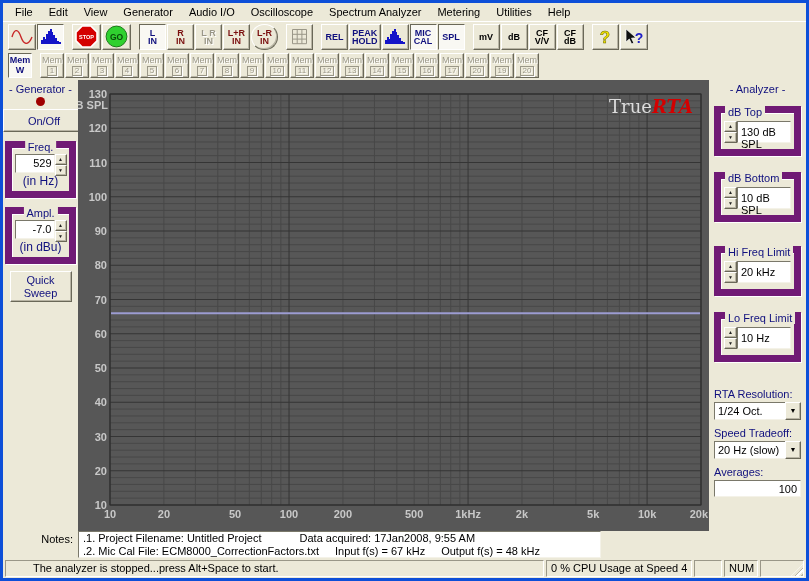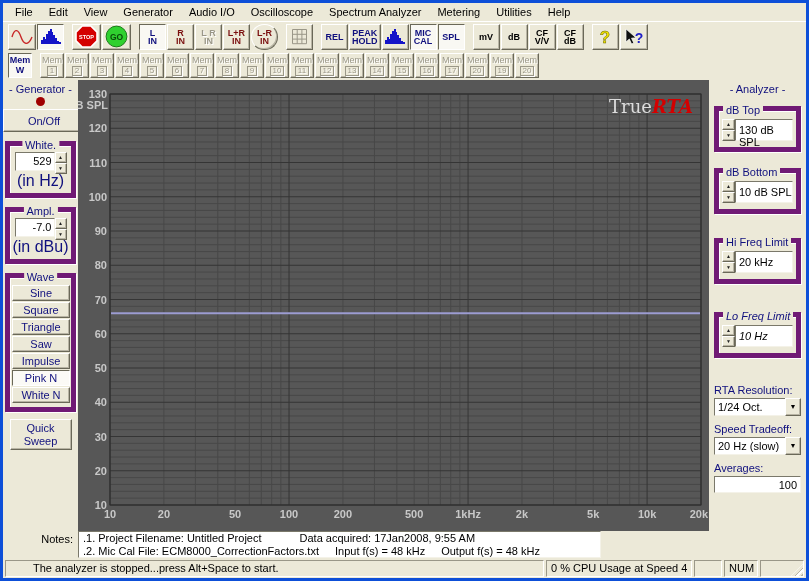--- a/index.html
+++ b/index.html
@@ -45,36 +45,36 @@
   .panel-title { font-size:11px; color:var(--panel-text,#10107e); text-align:center; }
   .gen-dot { width:9px; height:9px; border-radius:50%; background:#a00000; margin:2px auto 2px; }
 
   .btn { background:var(--chrome-bg); border:1px solid; border-color:#fff #6a6858 #6a6858 #fff;
          box-shadow:inset -1px -1px 0 #b8b4a4; font-size:11px; color:var(--panel-text,#10107e);
          font-family:"Liberation Sans",sans-serif; display:block; cursor:default; }
   .btn.pr { border-color:#6a6858 #fff #fff #6a6858; box-shadow:none; background:#fbfaf6; }
   .onoff { width:82px; height:23px; margin:3px auto 4px; }
   .qsweep { width:62px; height:31px; margin:7px auto 0; line-height:13px; }
 
-  .group { position:relative; border:5px solid #701a75; box-shadow:1px 1px 0 #fff, inset 1px 1px 0 #fff;
+  .group { position:relative; border:7px solid #701a75; box-shadow:1px 1px 0 #fff, inset 1px 1px 0 #fff;
            margin:9px 2px 0; padding:6px 2px 3px; }
   .legend { position:absolute; top:-7px; background:var(--chrome-bg); padding:0 3px;
             font-size:11px; color:var(--panel-text,#10107e); white-space:nowrap; }
   .legend.center { left:50%; transform:translateX(-50%); }
   .legend.left { left:4px; }
 
   .fld { background:#fff; border:1px solid; border-color:#7a786a #f4f2e8 #f4f2e8 #7a786a;
          font-size:11px; color:#000; }
   .spin { display:flex; flex-direction:column; width:12px; }
   .spin span { flex:1; font-size:5px; line-height:9px; text-align:center; background:var(--chrome-bg);
                border:1px solid; border-color:#fff #6a6858 #6a6858 #fff; box-shadow:inset -1px -1px 0 #b8b4a4;
                color:#222; cursor:default; }
   .numrow { display:flex; justify-content:center; height:19px; }
   .numrow .fld { width:40px; text-align:right; padding:2px 2px 0 0; }
-  .unit { font-size:16px; color:var(--panel-text,#10107e); text-align:center; margin-top:1px; }
+  .unit { font-size:12px; color:var(--panel-text,#10107e); text-align:center; margin-top:1px; }
 
   .wave-btn { width:58px; height:16px; margin:1px auto; line-height:13px; text-align:center; }
 
   .an-row { display:flex; height:22px; margin:2px 1px 3px; }
   .an-row .spin { width:13px; }
   .an-row .fld { flex:1; padding:4px 0 0 3px; }
   .an-label { font-size:11px; color:var(--panel-text,#10107e); margin:7px 0 2px 1px; }
   .dd { display:flex; height:18px; margin:0 1px; }
   .dd .fld { flex:1; padding:2px 0 0 3px; border-right:none; }
   .dd-btn { width:16px; background:var(--chrome-bg); border:1px solid; border-color:#fff #6a6858 #6a6858 #fff;
@@ -311,21 +311,21 @@
     </div>
 
   <div class="main">
 
     <div class="left-panel">
       <div class="panel-title">- Generator -</div>
       <div class="gen-dot"></div>
       <button class="btn onoff">On/Off</button>
 
       <div class="group">
-        <span class="legend center">White.</span>
+        <span class="legend center">Freq.</span>
         <div class="numrow">
           <div class="fld">529</div>
           <div class="spin">
             <span>▲</span>
             <span>▼</span>
           </div>
         </div>
         <div class="unit">(in Hz)</div>
       </div>
 
@@ -334,32 +334,20 @@
         <div class="numrow">
           <div class="fld">-7.0</div>
           <div class="spin">
             <span>▲</span>
             <span>▼</span>
           </div>
         </div>
         <div class="unit">(in dBu)</div>
       </div>
 
-      <div class="group">
-        <span class="legend center">Wave</span>
-        <div id="wave-buttons">
-            <button class="btn wave-btn">Sine</button>
-            <button class="btn wave-btn">Square</button>
-            <button class="btn wave-btn">Triangle</button>
-            <button class="btn wave-btn">Saw</button>
-            <button class="btn wave-btn">Impulse</button>
-            <button class="btn wave-btn pr">Pink N</button>
-            <button class="btn wave-btn">White N</button>
-          </div>
-      </div>
 
       <button class="btn qsweep"><span>Quick</span><br><span>Sweep</span></button>
     </div>
 
     <div class="chart-wrap">
       <svg id="chart-svg" width="631" height="451">
           <rect x="0" y="0" width="631" height="451" fill="#575757"></rect>
           <line x1="32" y1="418.15" x2="623" y2="418.15" stroke="#484848" stroke-width="1"></line>
           <line x1="32" y1="411.3" x2="623" y2="411.3" stroke="#484848" stroke-width="1"></line>
           <line x1="32" y1="404.45" x2="623" y2="404.45" stroke="#484848" stroke-width="1"></line>
@@ -510,21 +498,21 @@
         <span class="legend left">Hi Freq Limit</span>
         <div class="an-row">
           <div class="spin">
             <span>▲</span>
             <span>▼</span>
           </div>
           <div class="fld">20 kHz</div>
         </div>
       </div>
 
-      <div class="group" style="margin:28px 1px 0;font-style:italic;">
+      <div class="group" style="margin:16px 1px 0;">
         <span class="legend left">Lo Freq Limit</span>
         <div class="an-row">
           <div class="spin">
             <span>▲</span>
             <span>▼</span>
           </div>
           <div class="fld">10 Hz</div>
         </div>
       </div>
 
@@ -542,21 +530,21 @@
 
       <div class="an-label">Averages:</div>
       <div class="fld avg">100</div>
     </div>
   </div>
 
   <div class="notes">
     <div class="notes-label">Notes:</div>
     <div class="notes-box">
       <div><span class="seg-gap-lg">.1. Project Filename: Untitled Project</span><span>Data acquired: 17Jan2008, 9:55 AM</span></div>
-      <div><span class="seg-gap">.2. Mic Cal File: ECM8000_CorrectionFactors.txt</span><span class="seg-gap">Input f(s) = 48 kHz</span><span>Output f(s) = 48 kHz</span></div>
+      <div><span class="seg-gap">.2. Mic Cal File: ECM8000_CorrectionFactors.txt</span><span class="seg-gap">Input f(s) = 67 kHz</span><span>Output f(s) = 48 kHz</span></div>
     </div>
   </div>
 
   <div class="statusbar">
     <div class="sp sp-msg">The analyzer is stopped...press Alt+Space to start.</div>
     <div class="sp sp-cpu">0 % CPU Usage at Speed 4</div>
     <div class="sp sp-e1"></div>
     <div class="sp sp-num">NUM</div>
     <div class="sp sp-grip"></div>
   </div>

